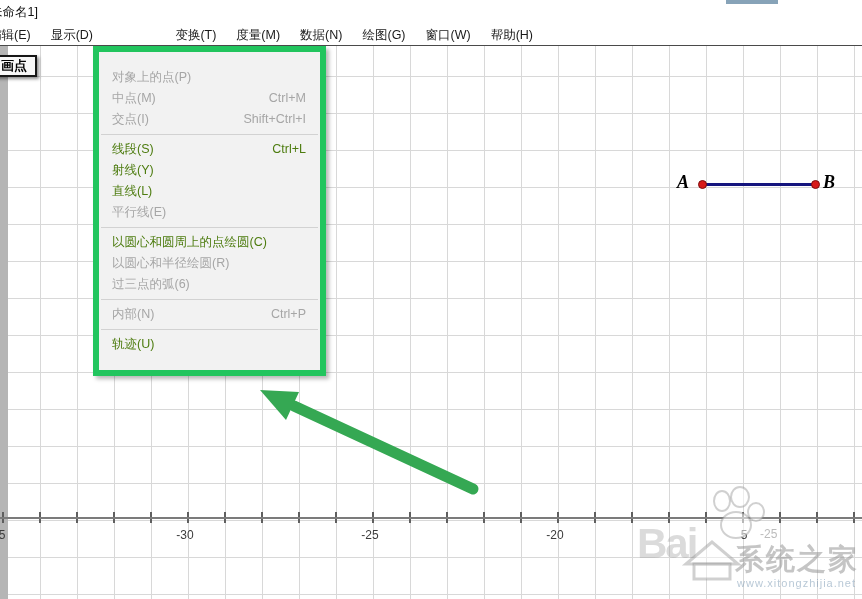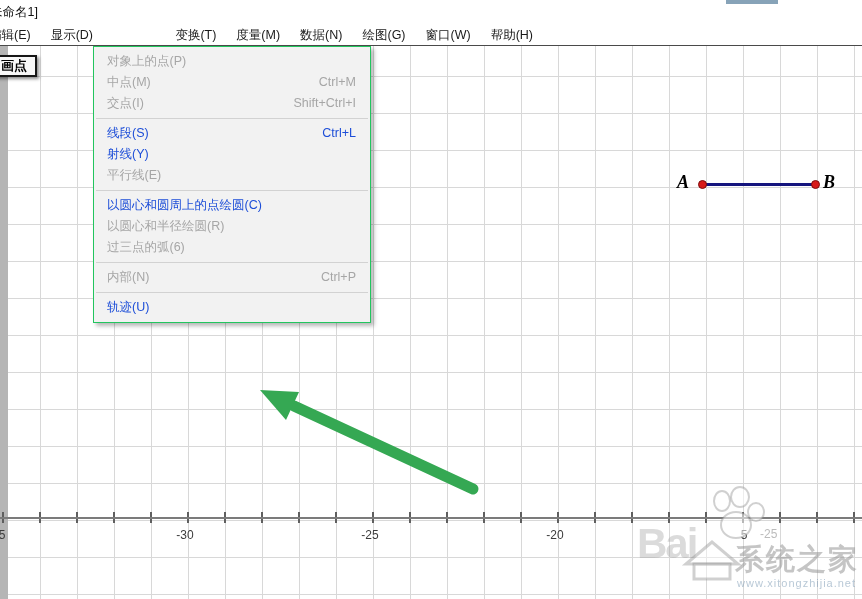--- a/index.html
+++ b/index.html
@@ -60,29 +60,29 @@
     background: repeating-linear-gradient(to right, #5f5f5f 0 2px, transparent 2px 37px);
     background-position: 2px 0; z-index: 2;
   }
   .axis-label {
     position: absolute; top: 528px; transform: translateX(-50%);
     font-size: 12px; color: #3c3c3c; z-index: 2; white-space: nowrap;
   }
 
   
   .dropdown {
-    position: absolute; left: 93px; top: 46px; width: 278px;
-    background: #f2f2f2; border: 1px solid #22c55e;
+    position: absolute; left: 93px; top: 46px; width: 233px;
+    background: #f2f2f2; border: 6px solid #22c55e;
     box-shadow: 3px 3px 4px rgba(0,0,0,0.28);
-    padding: 4px 0; z-index: 6;
+    padding: 15px 0; z-index: 6;
   }
   .ditem {
     height: 21px; line-height: 21px; padding: 0 14px 0 13px;
     font-size: 12.5px; display: flex; justify-content: space-between;
-    color: #1d4ed8; cursor: default; white-space: nowrap;
+    color: #4d7c0f; cursor: default; white-space: nowrap;
   }
   .ditem.disabled { color: #a6a6a6; }
   .dsep { height: 1px; background: #d2d2d2; margin: 4px 2px; }
 
   
   .pointtool {
     position: absolute; left: -9px; top: 55px; width: 46px; height: 22px;
     background: #f7f7f7; border: 2px solid #161616;
     box-shadow: 2px 2px 3px rgba(0,0,0,0.45);
     font-size: 13px; font-weight: bold; color: #000;
@@ -197,20 +197,23 @@
       <span>Shift+Ctrl+I</span>
     </div>
     <div class="dsep"></div>
     <div class="ditem">
       <span>线段(S)</span>
       <span>Ctrl+L</span>
     </div>
     <div class="ditem">
       <span>射线(Y)</span>
     </div>
+    <div class="ditem">
+      <span>直线(L)</span>
+    </div>
     <div class="ditem disabled">
       <span>平行线(E)</span>
     </div>
     <div class="dsep"></div>
     <div class="ditem">
       <span>以圆心和圆周上的点绘圆(C)</span>
     </div>
     <div class="ditem disabled">
       <span>以圆心和半径绘圆(R)</span>
     </div>

